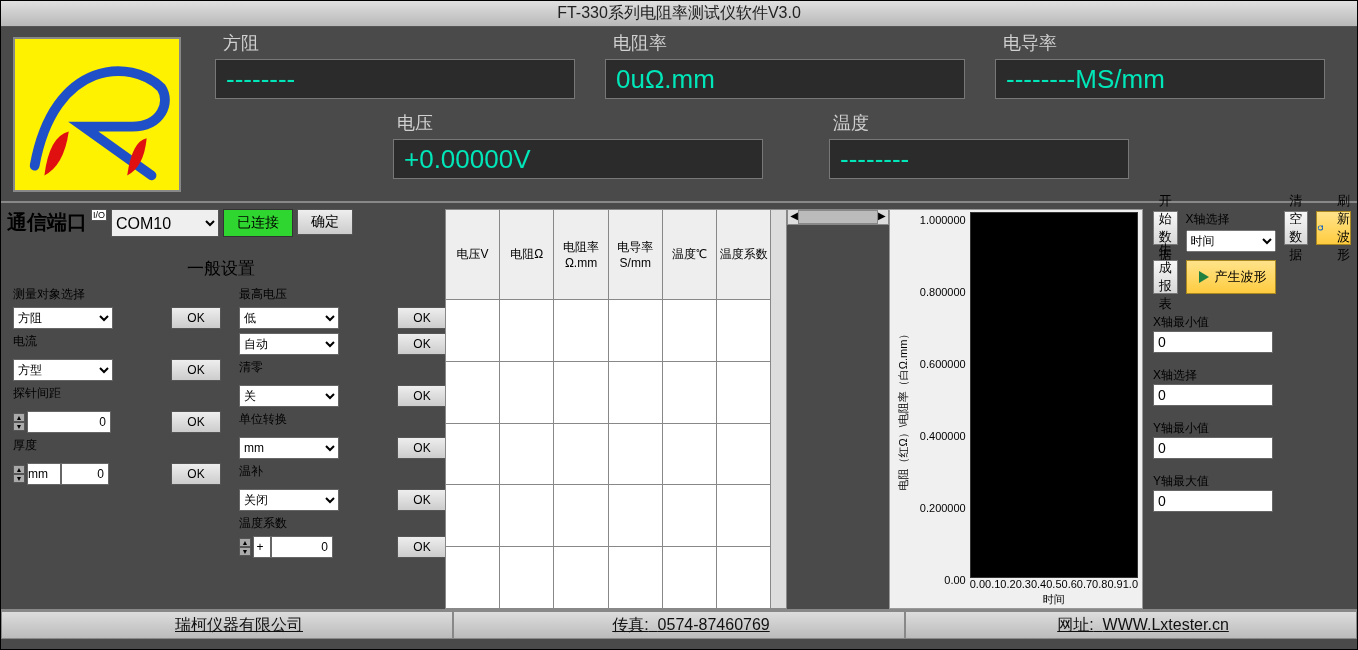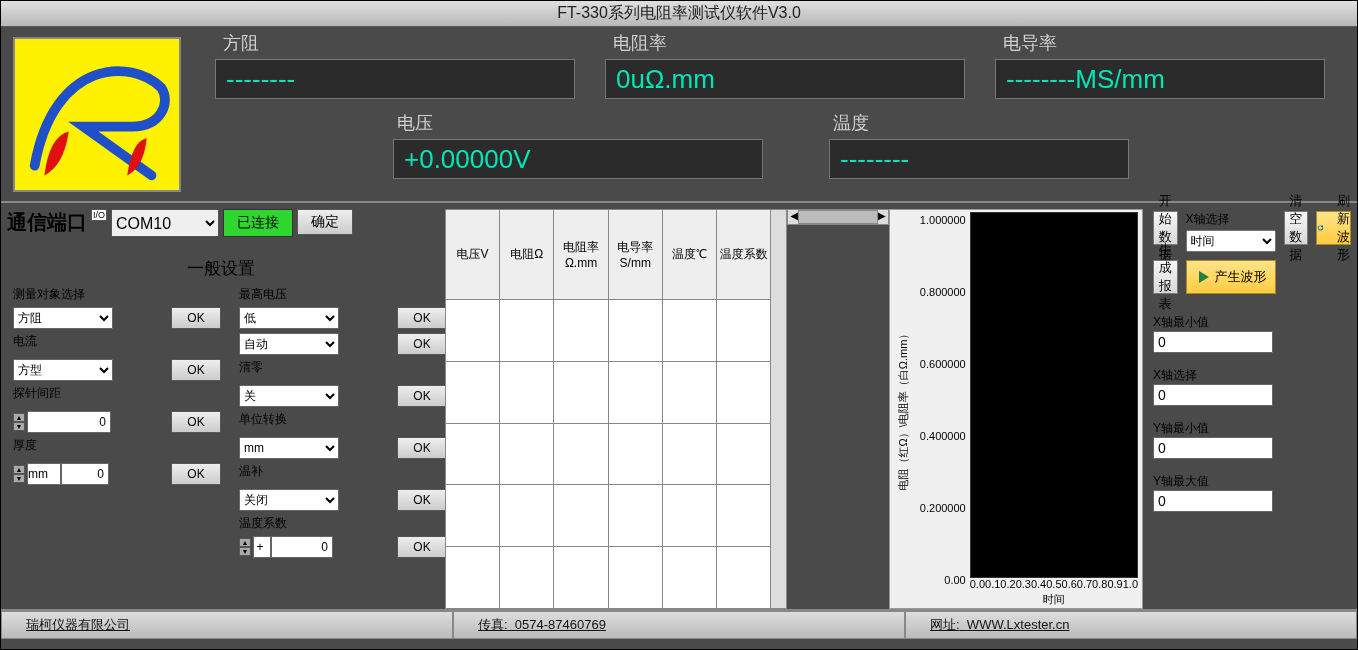--- a/index.html
+++ b/index.html
@@ -237,22 +237,23 @@
   .footer {
     height: 30px;
     background: #4a4a4a;
     border-top: 2px solid #888;
     display:flex;
   }
   .footer-cell {
     flex:1;
     border:1px solid #888;
     background: linear-gradient(#ddd,#bbb);
+    text-align:center;
     line-height:26px;
-    font-size:13px;
+    font-size:16px;
     color:#111;
     padding-left:24px;
   }
   .footer-cell .u { text-decoration: underline; }
 </style>
 </head>
 <body>
 
 <div class="title-bar">FT-330系列电阻率测试仪软件V3.0</div>
 

